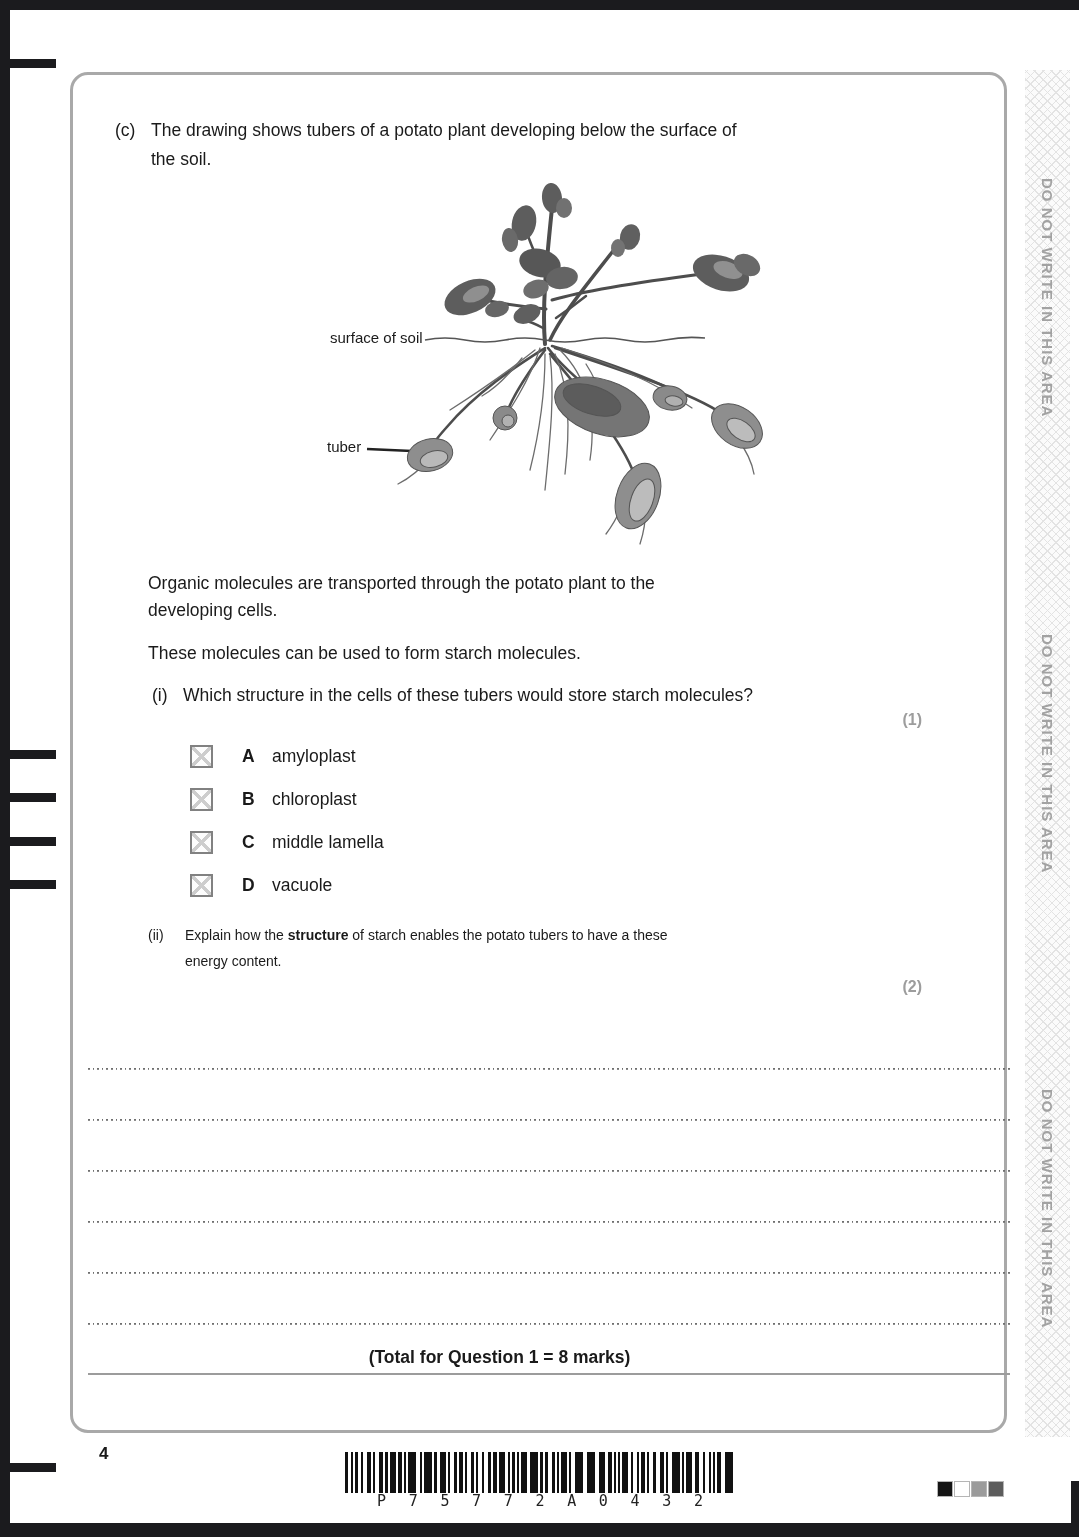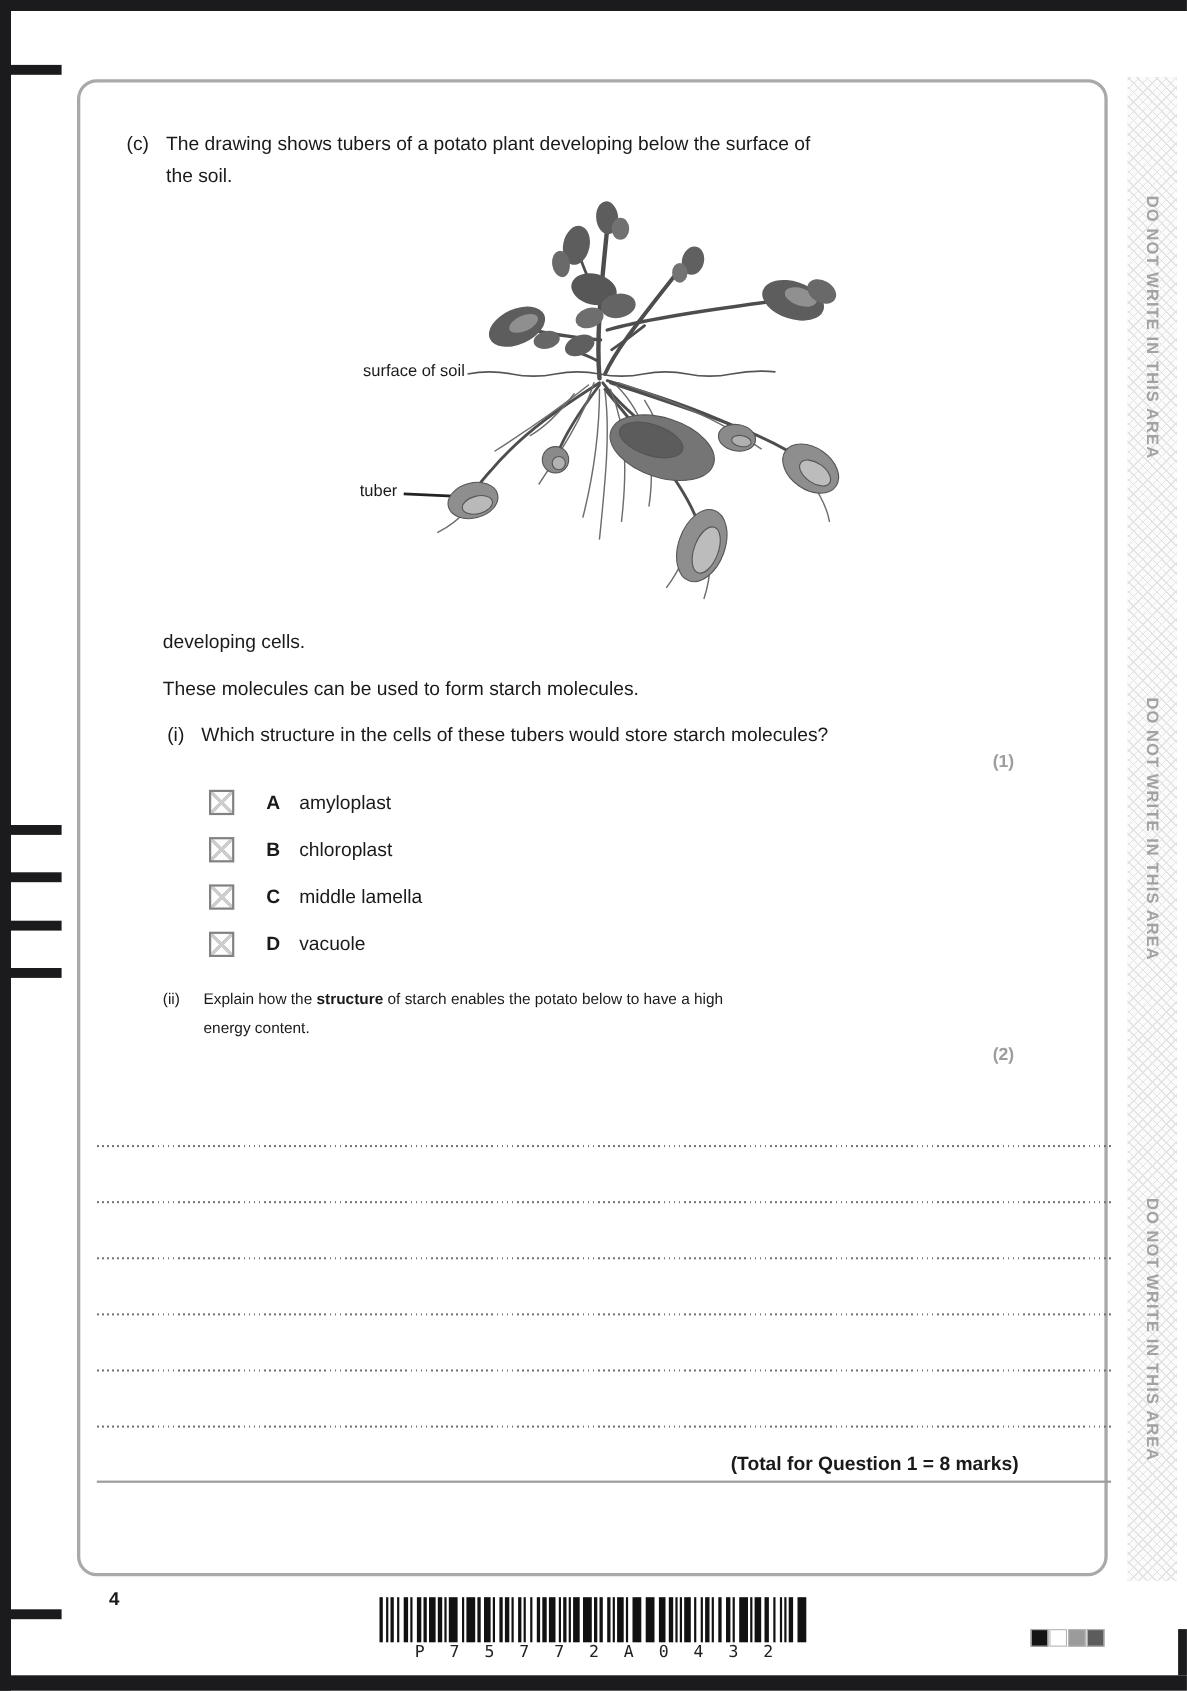--- a/index.html
+++ b/index.html
@@ -60,21 +60,21 @@
   .row-ii{display:flex;margin:26px 55px 0 75px;font-size:14px;line-height:26px;}
   .row-ii .qlabel{width:37px;flex:none;}
   .bold{font-weight:bold;}
 
   .answers{margin:23px 0 0 0;}
   .ans-line{
     height:51px;margin:0 0 0 15px;width:922px;
     background-image:repeating-linear-gradient(to right,#6f6f6f 0 1.6px,transparent 1.6px 4.6px);
     background-size:100% 1.8px;background-position:left bottom;background-repeat:no-repeat;
   }
-  .total-row{margin:22px 78px 0 0;text-align:right;font-size:17.5px;font-weight:bold;}
+  .total-row{margin:22px 78px 0 0;text-align:center;font-size:17.5px;font-weight:bold;}
   .total-rule{margin:5px 0 0 15px;width:922px;border-top:2.5px solid #9c9c9c;}
 
   
   .page-num{position:absolute;left:99px;top:1444px;font-size:17px;font-weight:bold;}
   .barcode{position:absolute;left:345px;top:1452px;width:390px;height:41px;}
   .barcode .bc-bar{position:absolute;top:0;bottom:0;background:#111;}
   .barcode-digits{
     position:absolute;left:345px;top:1492px;width:390px;height:20px;
     display:flex;justify-content:space-between;padding:0 32px;box-sizing:border-box;
     font-family:"DejaVu Sans Mono",monospace;font-size:15px;color:#222;
@@ -192,20 +192,21 @@
         <ellipse cx="441" cy="252" rx="16" ry="9" fill="#bcbcbc" transform="rotate(35 441 252)"></ellipse>
         <ellipse cx="338" cy="318" rx="21" ry="34" fill="#8e8e8e" transform="rotate(20 338 318)"></ellipse>
         <ellipse cx="342" cy="322" rx="11" ry="22" fill="#bcbcbc" transform="rotate(20 342 322)"></ellipse>
       </g>
     </svg>
     <div class="fig-label lbl-soil">surface of soil</div>
     <div class="fig-label lbl-tuber">tuber</div>
   </div>
 
   <div class="para">
+    <div>Organic molecules are transported through the potato plant to the</div>
     <div>developing cells.</div>
   </div>
 
   <div class="para">These molecules can be used to form starch molecules.</div>
 
   <div class="row-i">
     <div class="qlabel">(i)</div>
     <div>Which structure in the cells of these tubers would store starch molecules?</div>
   </div>
   <div class="marks">(1)</div>
@@ -230,21 +231,21 @@
       <span class="checkbox"></span>
       <span class="opt-letter">D</span>
       <span class="opt-text">vacuole</span>
     </div>
   </div>
 
   <div class="row-ii">
     <div class="qlabel">(ii)</div>
     <div>
       <div>
-        <span>Explain how the </span><span class="bold">structure</span><span> of starch enables the potato below to have a high</span>
+        <span>Explain how the </span><span class="bold">structure</span><span> of starch enables the potato tubers to have a these</span>
       </div>
       <div>energy content.</div>
     </div>
   </div>
   <div class="marks">(2)</div>
 
   <div class="answers">
     <div class="ans-line"></div>
     <div class="ans-line"></div>
     <div class="ans-line"></div>

